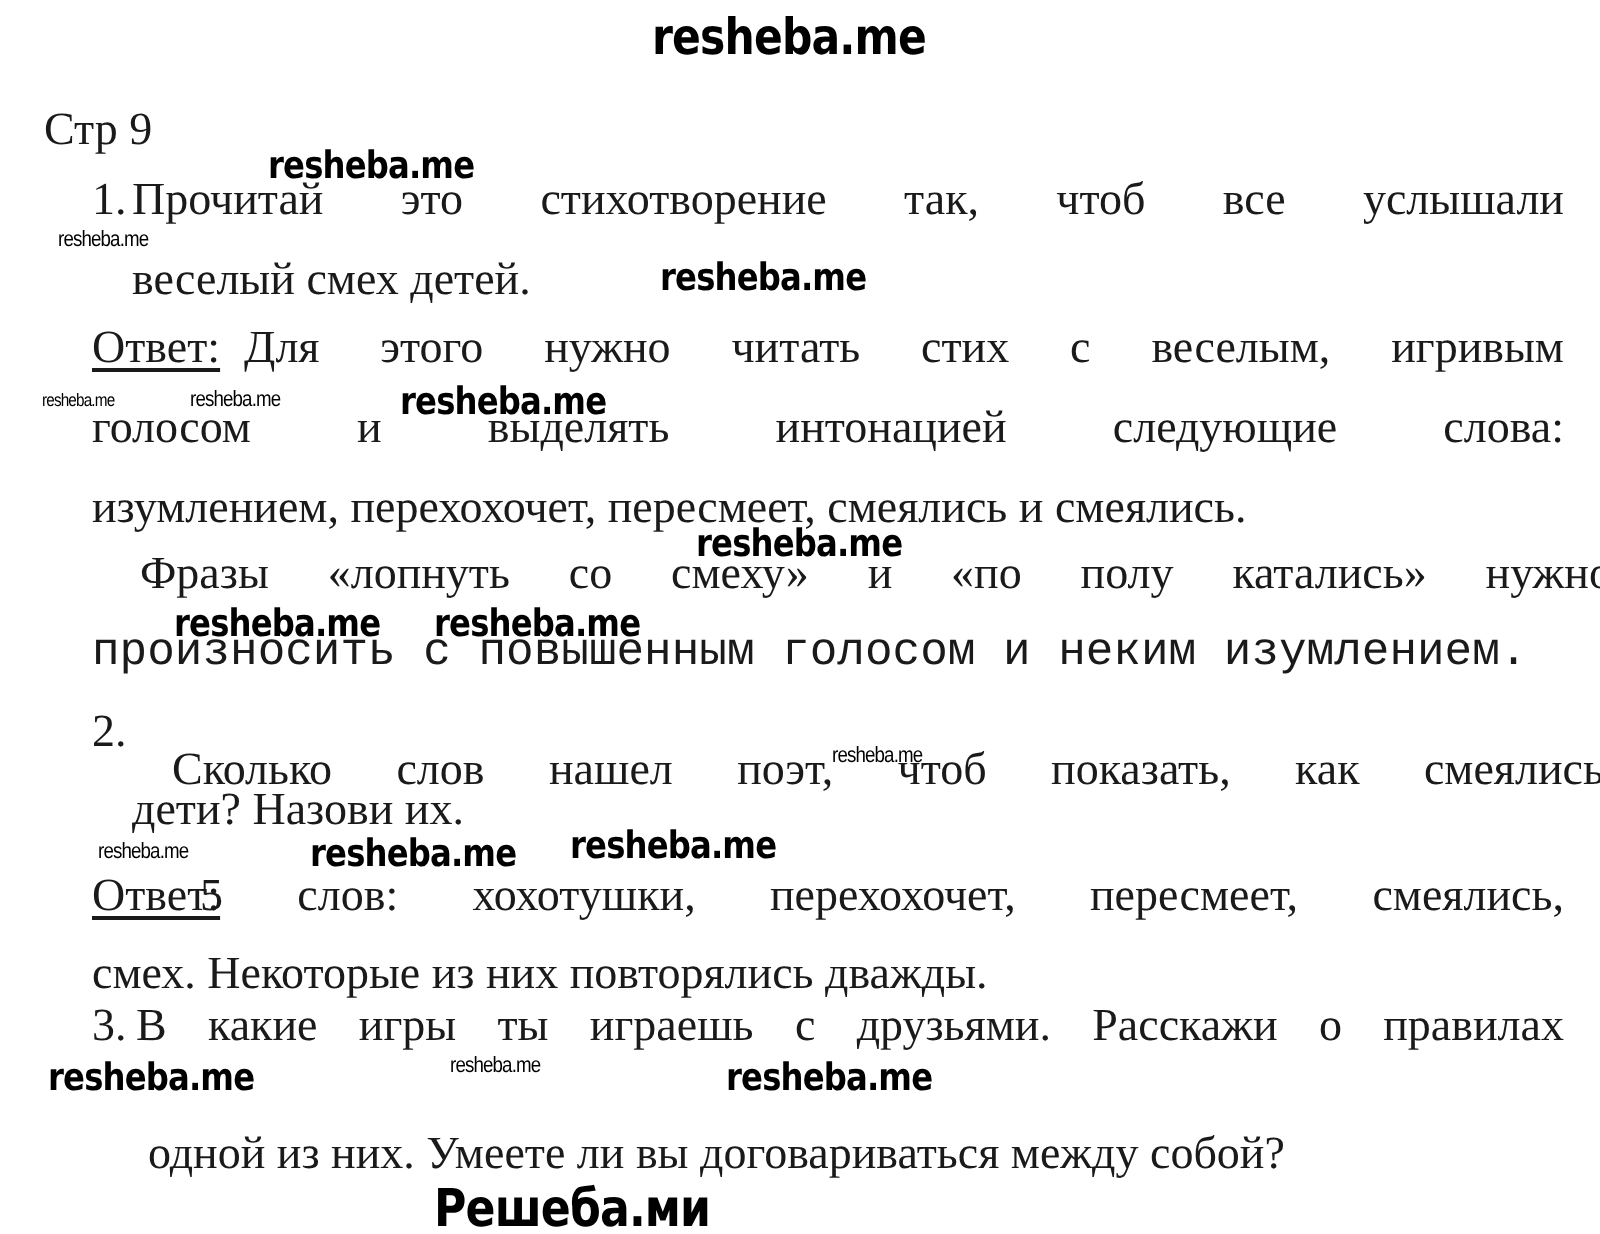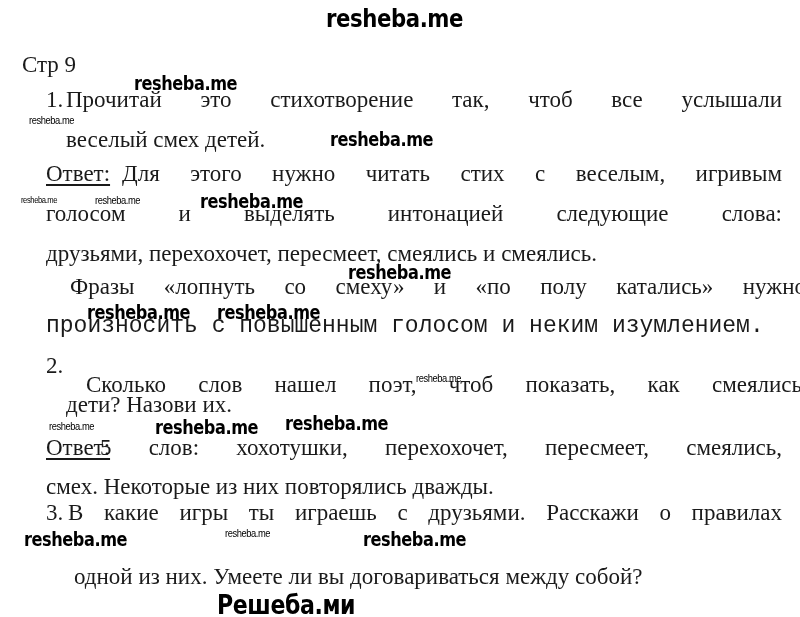--- a/index.html
+++ b/index.html
@@ -20,21 +20,21 @@
 <div class="serif" style="left:22px; top:53px;">Стр 9</div>
 
 <div>
   <div class="serif" style="left:46px; top:88px;">1.</div>
   <div class="serif justify" style="left:66px; top:88px; width:716px;">Прочитай это стихотворение так, чтоб все услышали</div>
   <div class="serif" style="left:66px; top:111px;margin-top:17px;">веселый смех детей.</div>
 
   <div class="serif ul" style="left:46px; top:162px;">Ответ:</div>
   <div class="serif justify" style="left:122px; top:162px; width:660px;">Для этого нужно читать стих с веселым, игривым</div>
   <div class="serif justify" style="left:46px; top:202px; width:736px;">голосом и выделять интонацией следующие слова:</div>
-  <div class="serif" style="left:46px; top:242px;">друзьями, перехохочет, пересмеет, смеялись и смеялись.</div>
+  <div class="serif" style="left:46px; top:242px;">изумлением, перехохочет, пересмеет, смеялись и смеялись.</div>
   <div class="serif justify" style="left:46px; top:275px; width:736px;margin-left:24px;">Фразы «лопнуть со смеху» и «по полу катались» нужно</div>
   <div class="serif" style="left:46px; top:315px;font-family:Liberation Mono, monospace;">произносить с повышенным голосом и неким изумлением.</div>
 </div>
 
 <div>
   <div class="serif" style="left:46px; top:354px;">2.</div>
   <div class="serif justify" style="left:66px; top:373px; width:716px;margin-left:20px;">Сколько слов нашел поэт, чтоб показать, как смеялись</div>
   <div class="serif" style="left:66px; top:393px;">дети? Назови их.</div>
 
   <div class="serif ul" style="left:46px; top:436px;">Ответ:</div>

